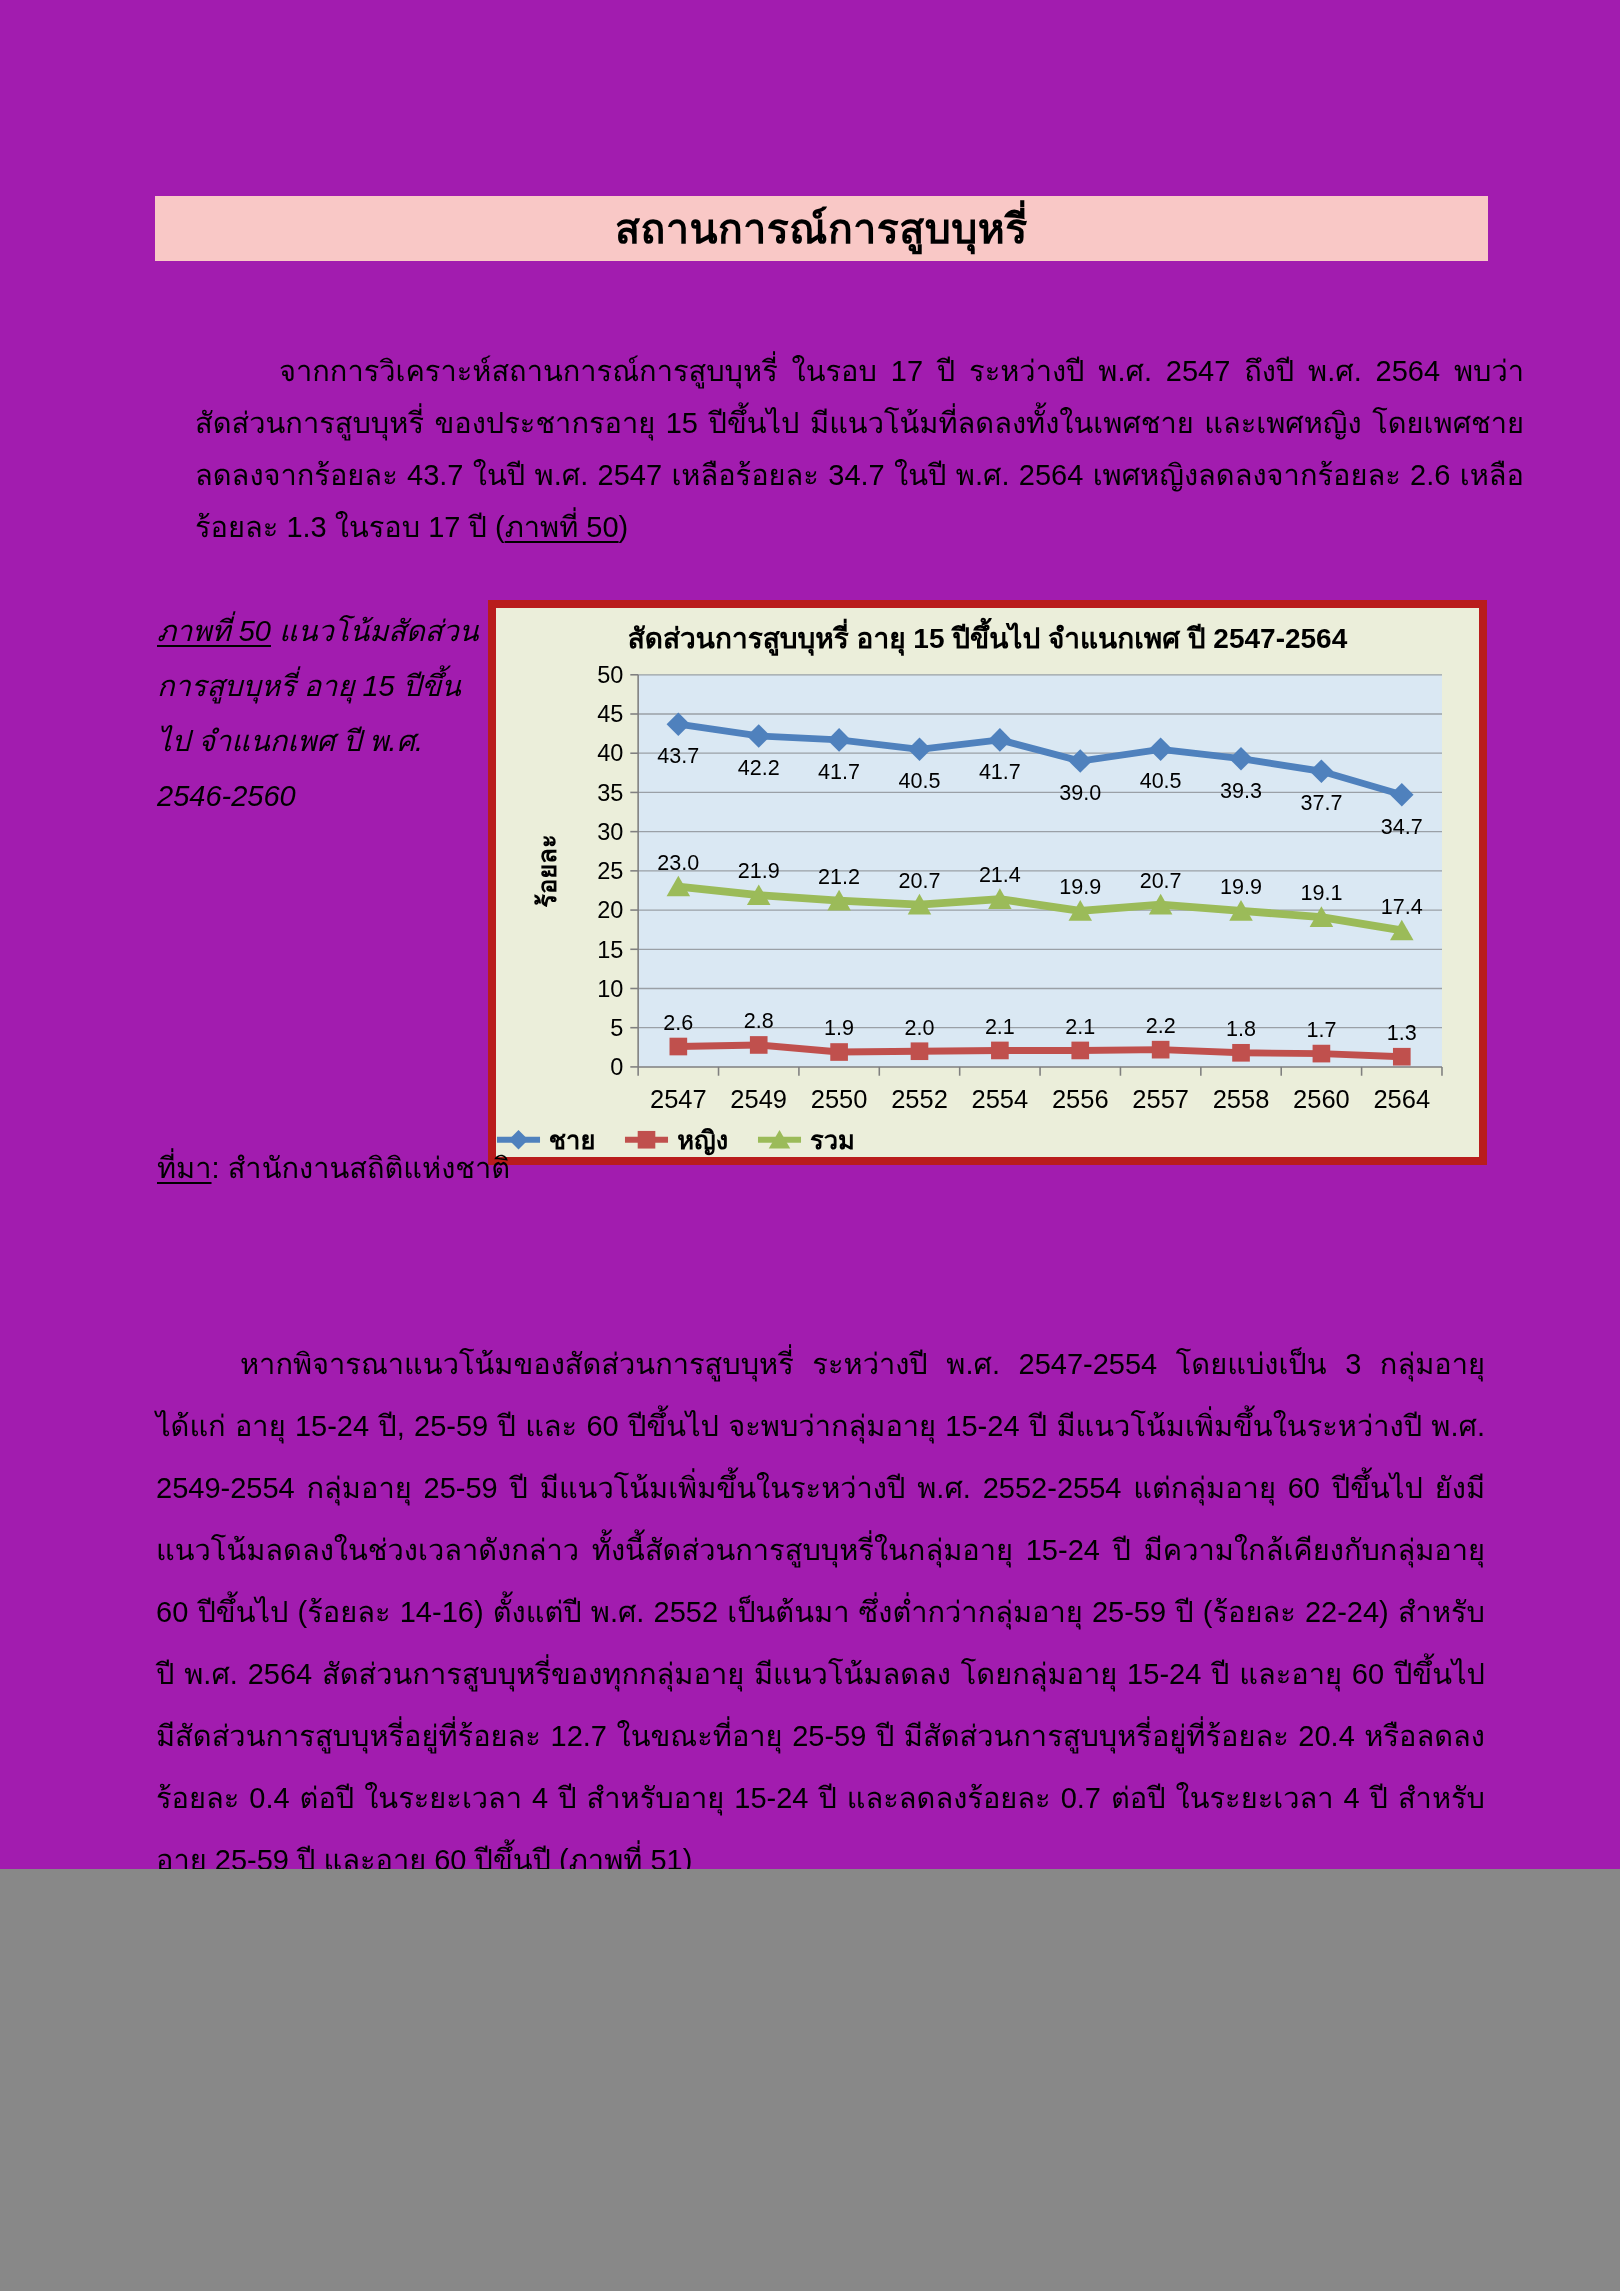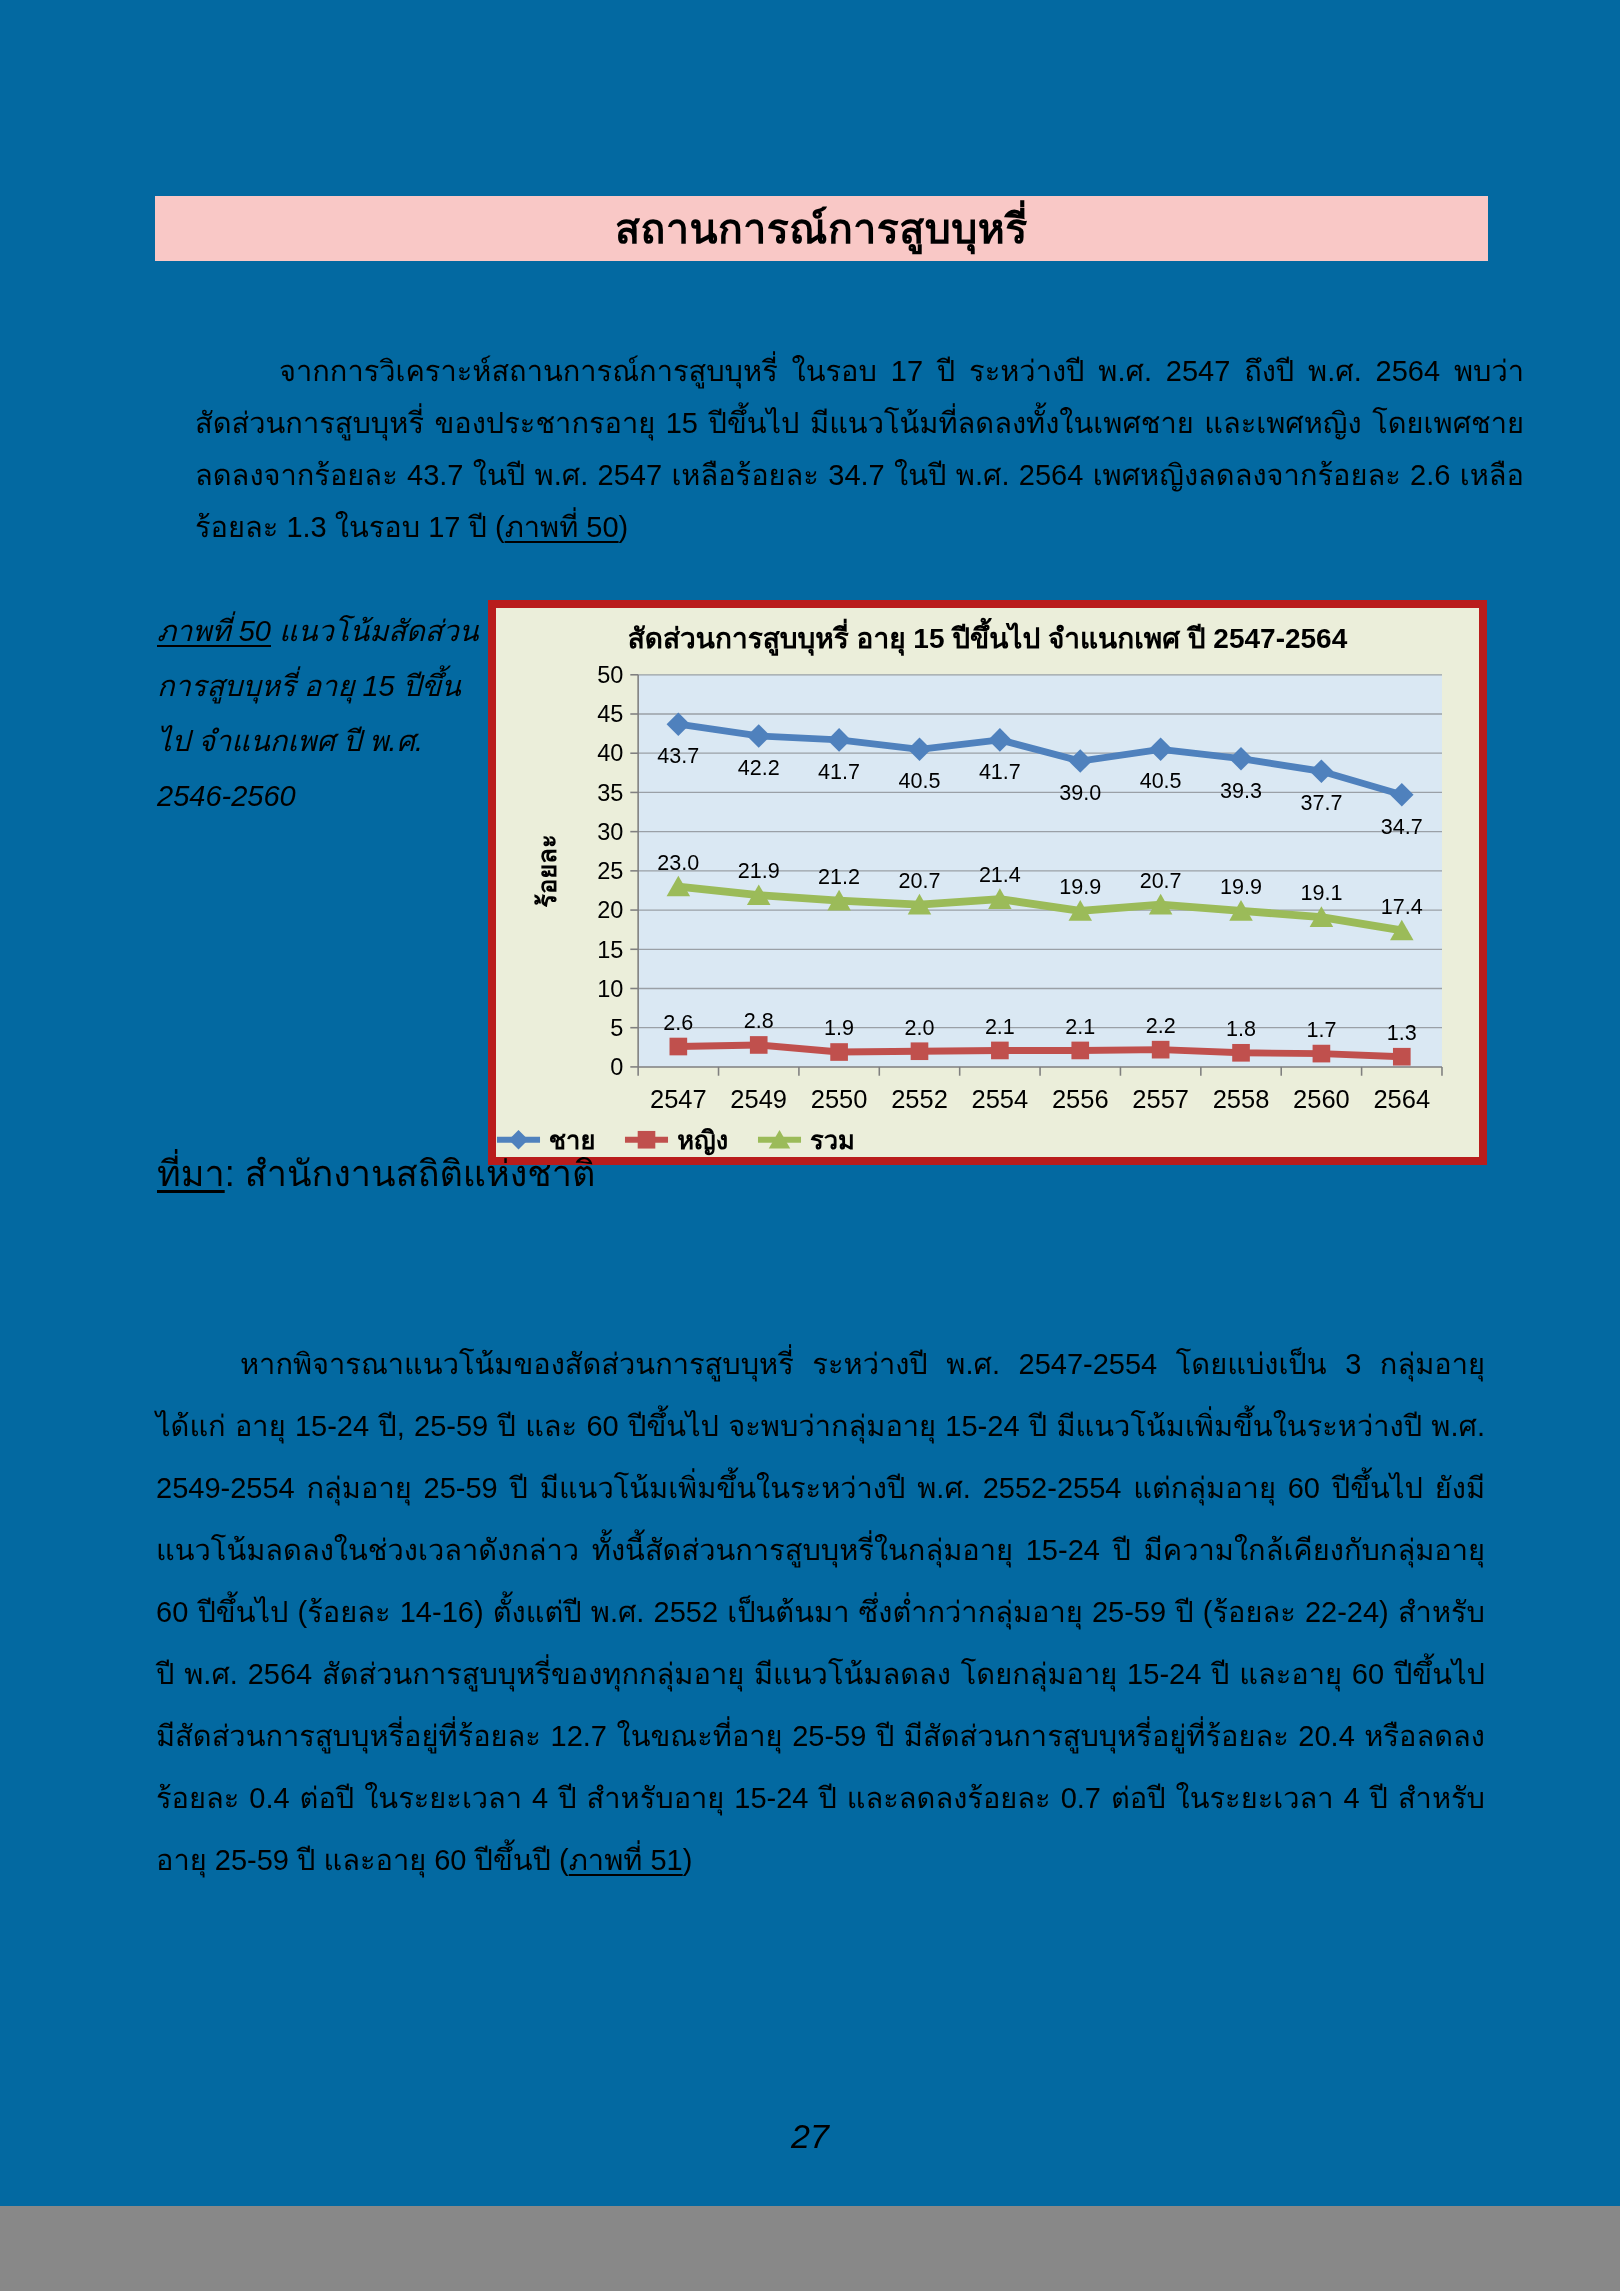--- a/index.html
+++ b/index.html
@@ -1,17 +1,17 @@
 <!DOCTYPE html>
 <html><head>
 <meta charset="utf-8">
 <style>
   html,body{margin:0;padding:0;background:#888;}
   .page{
-    position:relative; width:1620px; height:2206px; background:#0369a1;
+    position:relative; width:1620px; height:1869px; background:#a21caf;
     font-family:"Liberation Sans","DejaVu Sans",sans-serif; color:#000;
     overflow:hidden; margin:0 auto;
   }
   .banner{
     position:absolute; left:155px; top:196px; width:1333px; height:65px;
     display:flex; align-items:center; justify-content:center;
   }
   .banner-title{ font-size:41px; font-weight:bold; letter-spacing:0.5px; }
   .para{
     position:absolute; left:156px; width:1329px;
@@ -19,21 +19,21 @@
   }
   .para .indent{ display:inline-block; width:84px; }
   #para1{ top:316px;margin-left:39px; }
   #para2{ top:1304px; line-height:62px; }
   u{ text-underline-offset:3.9px; }
   .fig-caption{
     position:absolute; left:157px; top:604px; width:323px;
     font-size:29px; line-height:55px;font-style:italic;
   }
   .source-line{
-    position:absolute; left:157px; top:1145px; font-size:36px;
+    position:absolute; left:157px; top:1145px; font-size:29px;
   }
   
   .chart-box{
     position:absolute; left:488px; top:600px; width:999px; height:565px;
     border:8px solid #b91c1c; box-sizing:border-box;
   }
   .chart-title{
     position:absolute; left:0; top:7.8px; width:100%; text-align:center;
     font-size:28px; font-weight:bold;
   }

